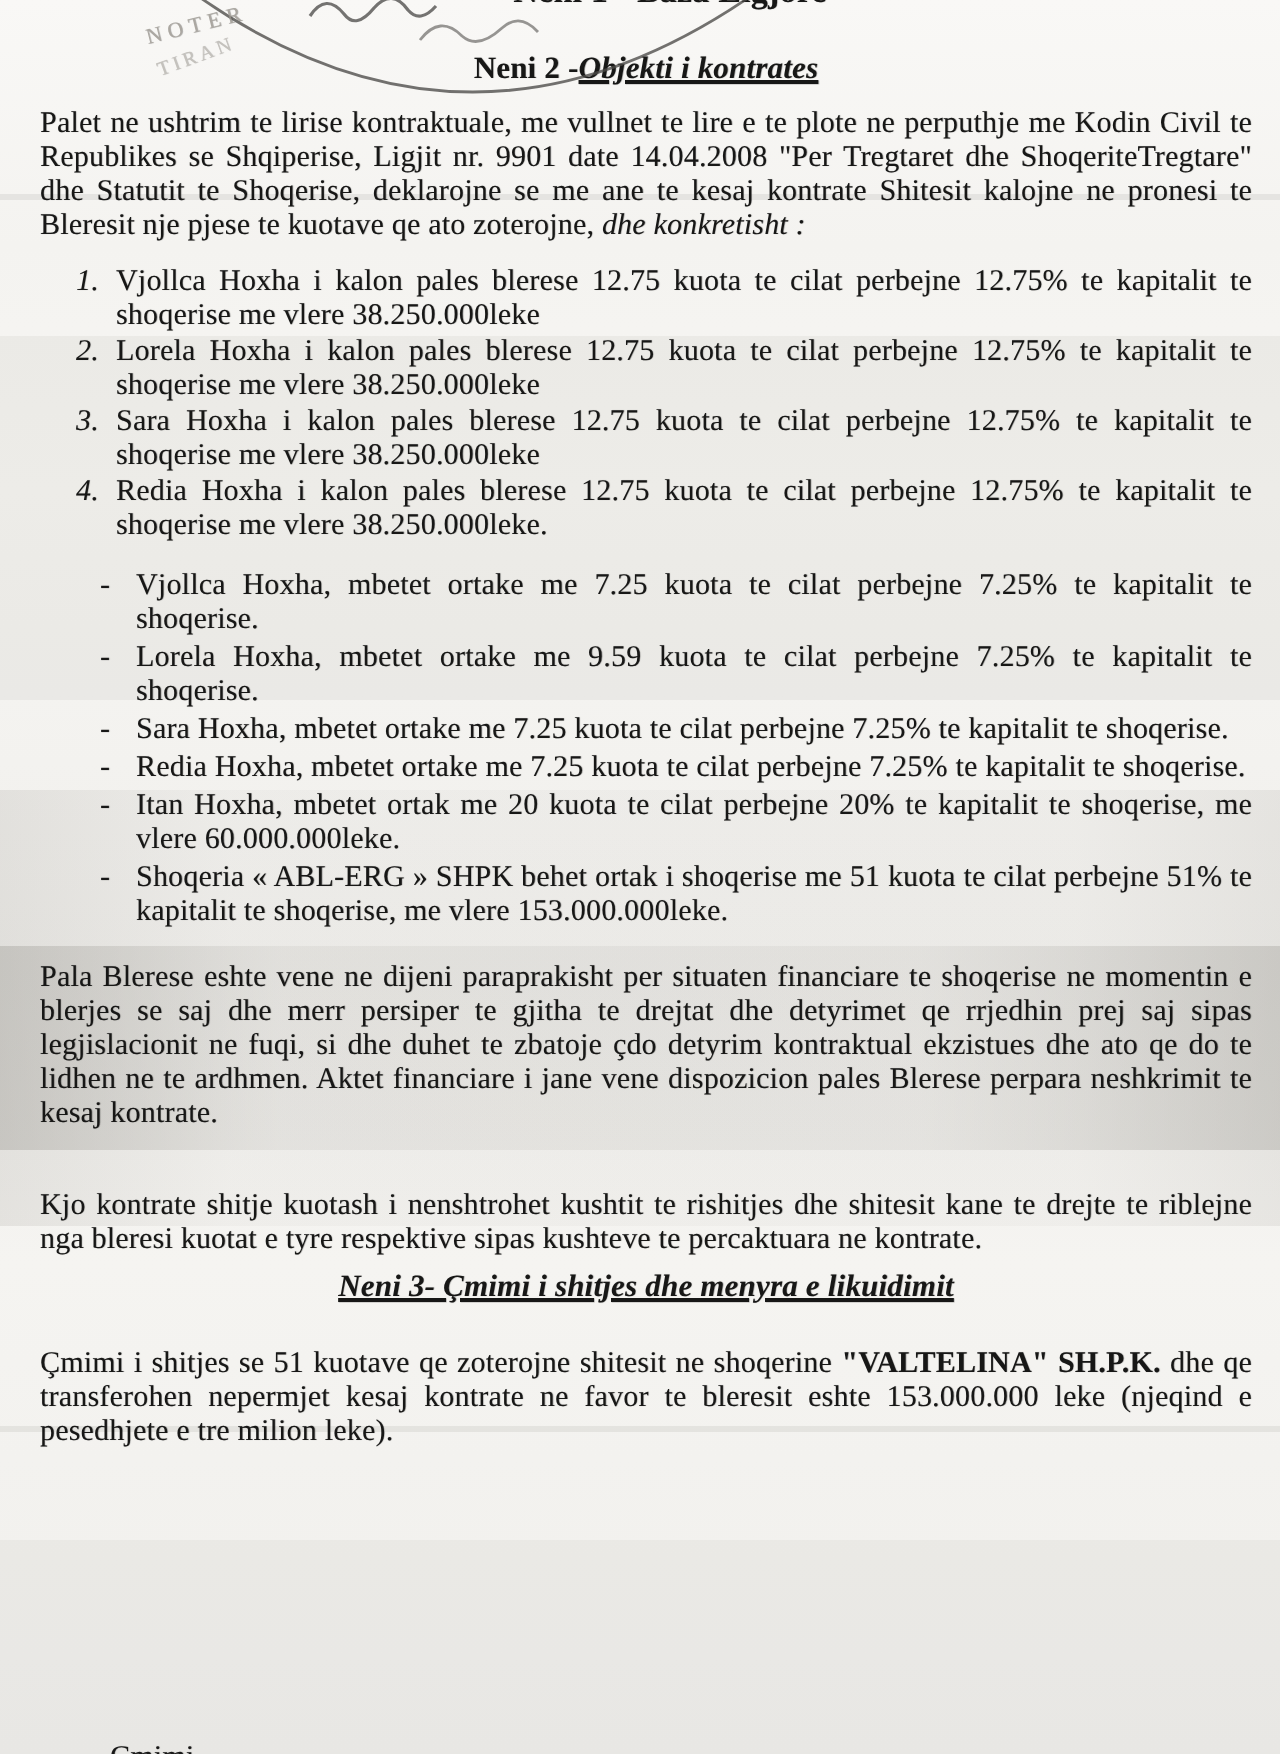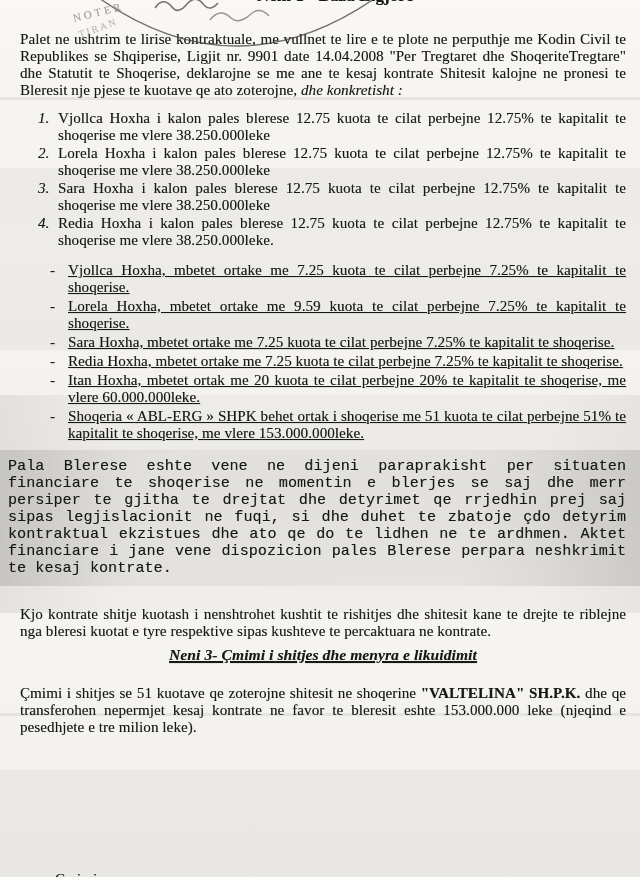--- a/index.html
+++ b/index.html
@@ -28,25 +28,24 @@
   .p2{margin-top:11px;}
   .it{font-style:italic;}
   .numlist{margin-top:11px;}
   .nitem{display:flex;margin:0 0 1px 18px;}
   .nitem .num{flex:0 0 20px;font-style:italic;}
   .nitem .txt{flex:1;text-align:justify;}
   .p3{margin-top:13px;}
   .dashlist{margin-top:13px;}
   .ditem{display:flex;margin:0 0 2px 30px;}
   .ditem .bullet{flex:0 0 18px;}
-  .ditem .txt{flex:1;text-align:justify;text-decoration:underline;}
+  .ditem .txt{flex:1;text-align:justify;}
   .shaded{
-    margin:8px -14px 0 -20px;padding:8px 14px 9px 8px;
+    margin:8px -14px 0 -20px;padding:8px 14px 9px 20px;
     background:linear-gradient(90deg,rgba(162,160,154,0.42),rgba(184,182,177,0.20) 22%,rgba(184,182,177,0.18) 72%,rgba(162,160,154,0.38));
-    font-family:Liberation Mono, monospace;
   }
   .p5{margin-top:20px;}
   .p6{margin-top:22px;}
   .stamp{position:absolute;left:60px;top:0;width:340px;height:62px;z-index:2;pointer-events:none;}
 </style>
 </head>
 <body>
 
 <div class="page">
 
@@ -62,20 +61,23 @@
     <path d="M 28 -10 Q 178 104 332 -14" fill="none" stroke="#4b4a48" stroke-width="1.4" opacity="0.78"></path>
     <text x="14" y="22" transform="rotate(-14 14 22)" font-size="11" letter-spacing="3" fill="#98948d" opacity="0.8" font-family="Liberation Serif, serif">NOTER</text>
     <text x="20" y="38" transform="rotate(-20 20 38)" font-size="10" letter-spacing="2" fill="#a39f98" opacity="0.6" font-family="Liberation Serif, serif">TIRAN</text>
     <path d="M95,8 q8,-12 17,-1 q6,8 15,-3 q9,-10 17,1 q6,7 14,-2" fill="none" stroke="#3c3b39" stroke-width="1.6" opacity="0.7"></path>
     <path d="M150,20 q10,-13 21,-2 q8,7 20,-4 q9,-8 18,2" fill="none" stroke="#45443f" stroke-width="1.4" opacity="0.55"></path>
   </svg>
 
   <div class="content">
 
 
+    <div class="h-art">
+      <span>Neni 2 -</span><span class="it t-underline">Objekti i kontrates</span>
+    </div>
 
     <p class="para p2"><span>Palet ne ushtrim te lirise kontraktuale, me vullnet te lire e te plote ne perputhje me Kodin Civil te Republikes se Shqiperise, Ligjit nr. 9901 date 14.04.2008 "Per Tregtaret dhe ShoqeriteTregtare" dhe Statutit te Shoqerise, deklarojne se me ane te kesaj kontrate Shitesit kalojne ne pronesi te Bleresit nje pjese te kuotave qe ato zoterojne, </span><span class="it">dhe konkretisht :</span></p>
 
     <div class="numlist">
       <div class="nitem">
         <span class="num">1.</span>
         <span class="txt">Vjollca Hoxha i kalon pales blerese 12.75 kuota te cilat perbejne 12.75% te kapitalit te shoqerise me vlere 38.250.000leke</span>
       </div>
       <div class="nitem">
         <span class="num">2.</span>

